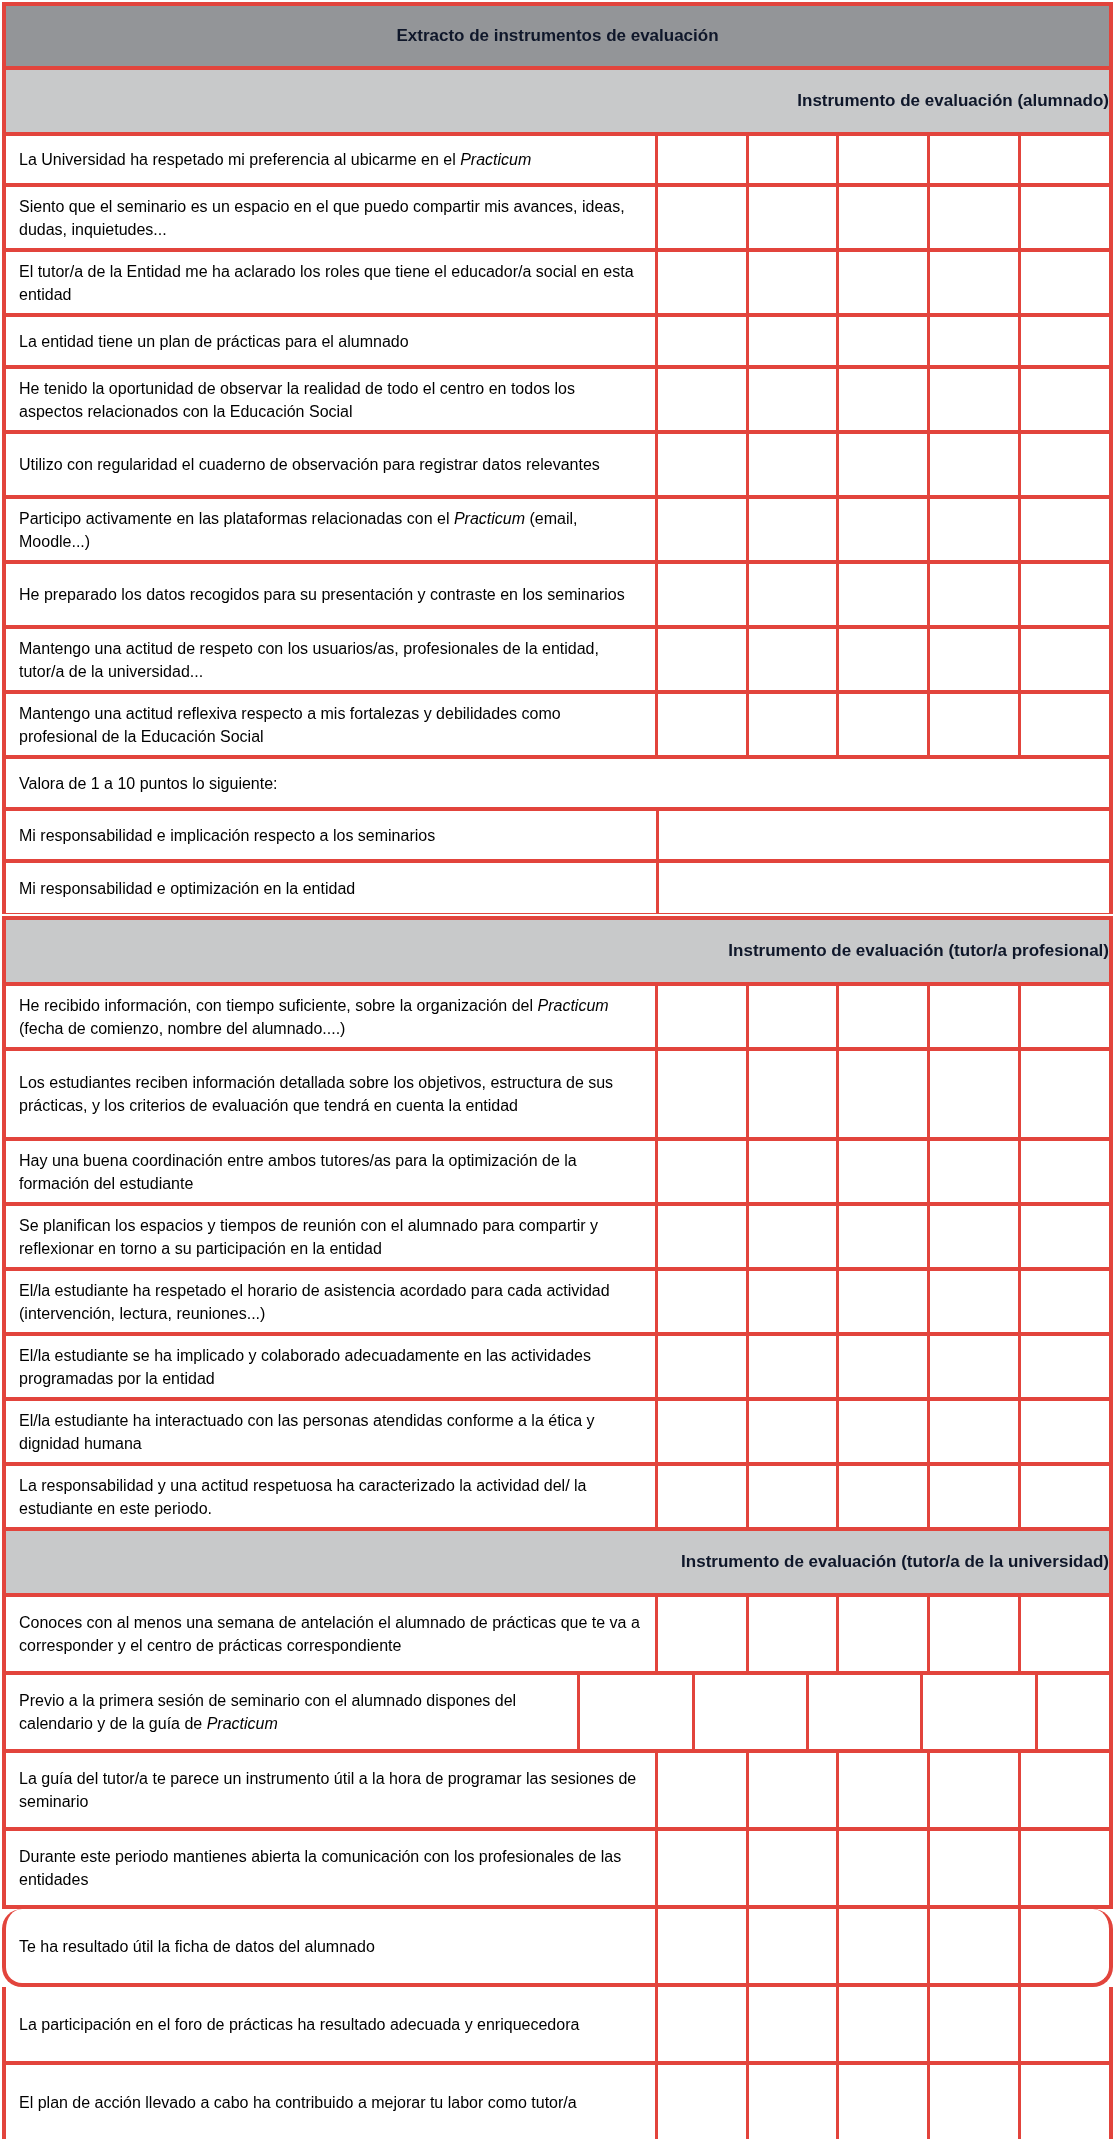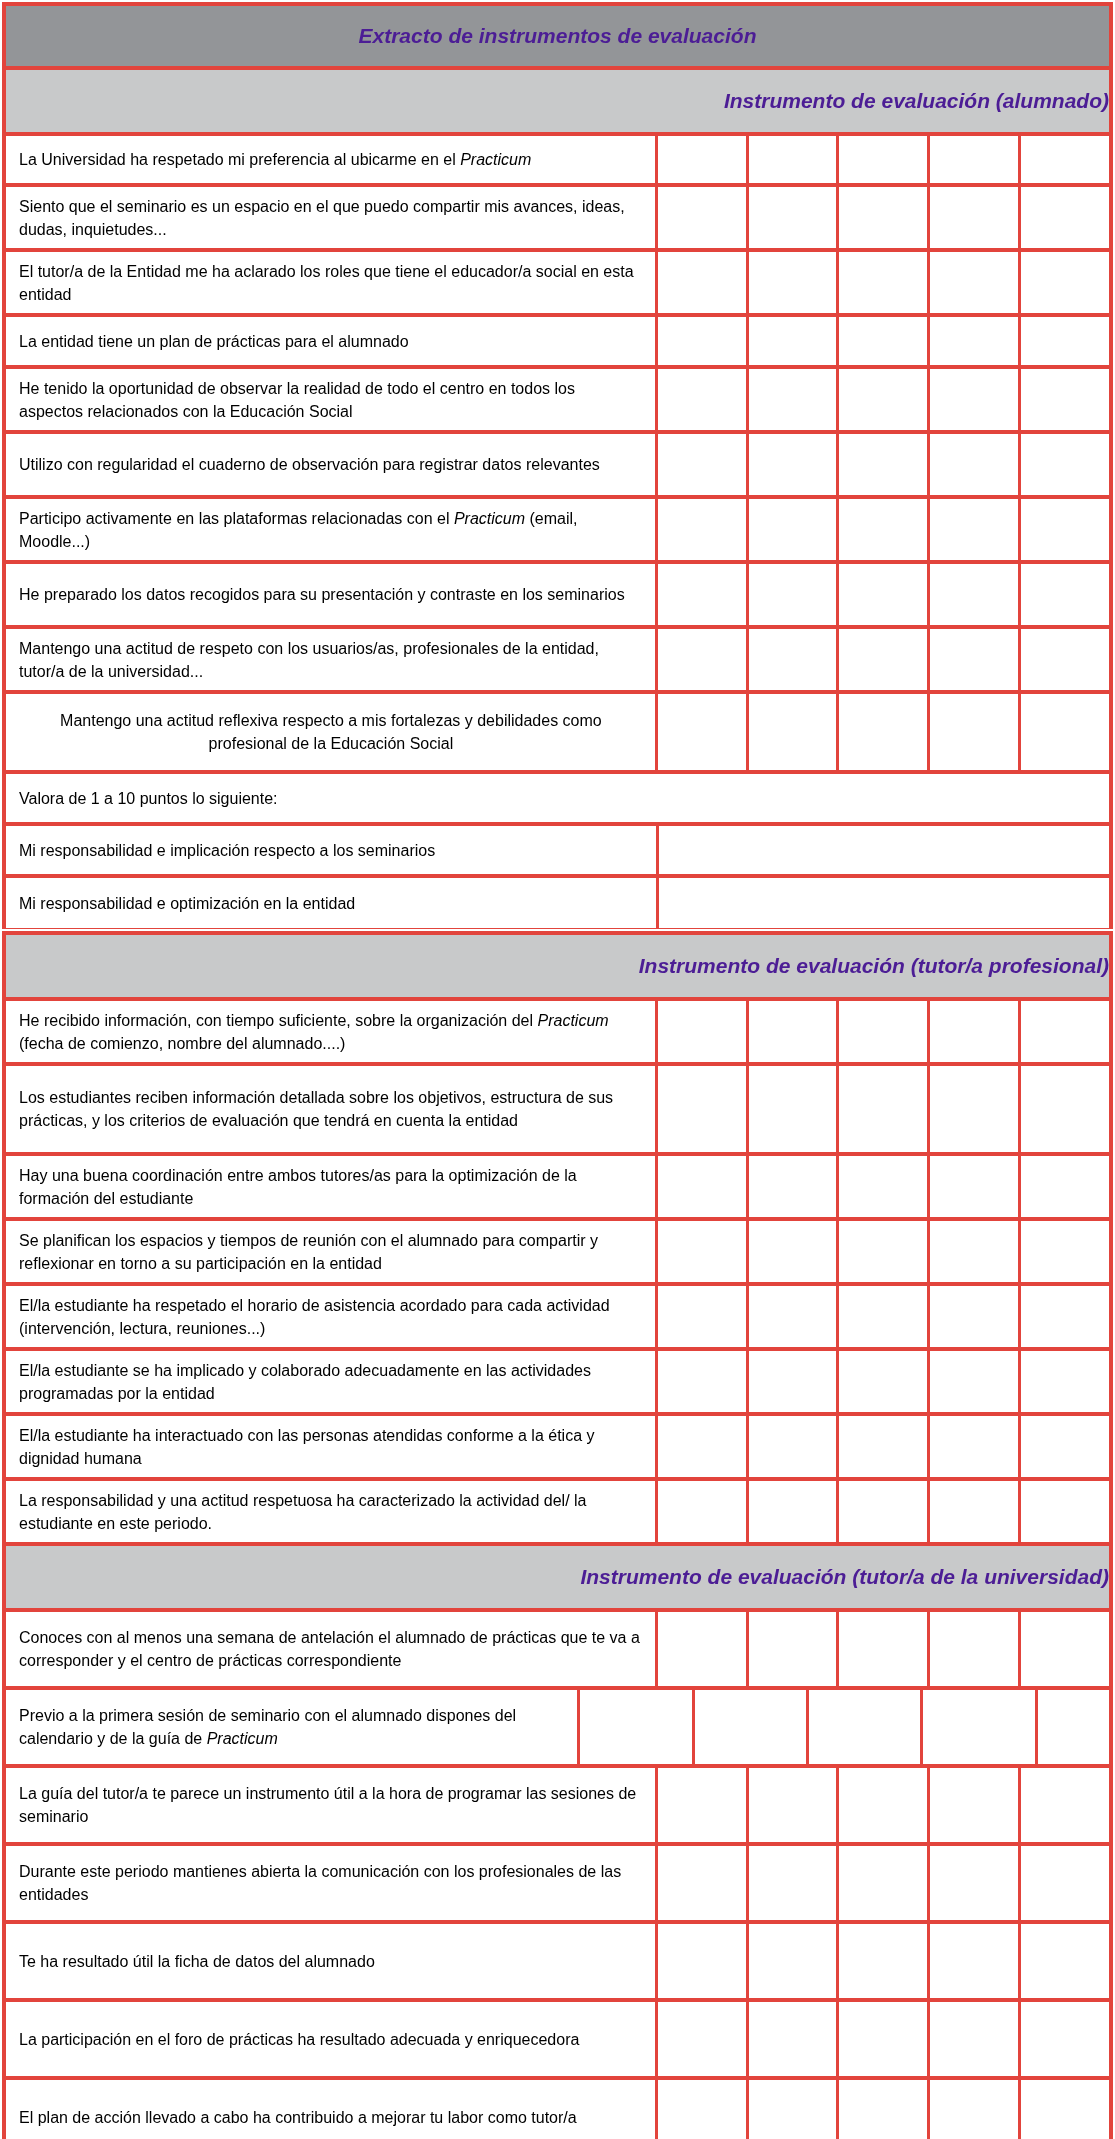--- a/index.html
+++ b/index.html
@@ -1,21 +1,21 @@
 <!DOCTYPE html>
 <html><head>
 <meta charset="utf-8">
 <style>
   html, body { margin: 0; padding: 0; background: #ffffff; }
   body { width: 1115px; height: 2139px; position: relative; overflow: hidden;
          font-family: "Liberation Sans", sans-serif; color: #2b2b2b; }
   .tbl { position: absolute; left: 2px; top: 2px; width: 1111px; }
   .band { box-sizing: border-box; border: 4px solid #e2443c; border-top: none;
           display: flex; align-items: center; justify-content: center;
-          font-style: italic; font-weight: bold; font-size: 21px; color: #4c1d95;
+          font-weight: bold; font-size: 17px; color: #0f172a;
           font-family: "Liberation Sans", sans-serif; }
   .band.top { border-top: 4px solid #e2443c; background: #939598; height: 68px; }
   .band.sub { background: #c8c9ca; height: 66px; justify-content: flex-end; }
   .band.sub.first-in-block { border-top: 4px solid #e2443c; height: 70px; }
   .row { box-sizing: border-box; display: flex; border-left: 4px solid #e2443c;
          border-right: 4px solid #e2443c; border-bottom: 4px solid #e2443c; }
   .q { box-sizing: border-box; width: 650px; padding: 0 12px 0 13px;
        display: flex; align-items: center; font-size: 16px; line-height: 23px; color: #000000; }
   .q .em { font-style: italic; }
   .cell { box-sizing: border-box; width: 91px; border-left: 3px solid #e2443c; }
@@ -119,21 +119,21 @@
       <div class="row" style="height: 65px;">
         <div class="q">
           <span><span>Mantengo una actitud de respeto con los usuarios/as, profesionales de la entidad, tutor/a de la universidad...</span><span class="em"></span><span></span></span>
         </div>
         <div class="cell"></div>
         <div class="cell"></div>
         <div class="cell"></div>
         <div class="cell"></div>
         <div class="cell"></div>
       </div>
-      <div class="row" style="height: 80px; text-align: center;">
+      <div class="row" style="height: 65px;">
         <div class="q">
           <span><span>Mantengo una actitud reflexiva respecto a mis fortalezas y debilidades como profesional de la Educación Social</span><span class="em"></span><span></span></span>
         </div>
         <div class="cell"></div>
         <div class="cell"></div>
         <div class="cell"></div>
         <div class="cell"></div>
         <div class="cell"></div>
       </div>
     </div>
@@ -274,21 +274,21 @@
       <div class="row" style="height: 78px;">
         <div class="q">
           <span><span>Durante este periodo mantienes abierta la comunicación con los profesionales de las entidades</span><span class="em"></span><span></span></span>
         </div>
         <div class="cell"></div>
         <div class="cell"></div>
         <div class="cell"></div>
         <div class="cell"></div>
         <div class="cell"></div>
       </div>
-      <div class="row" style="height: 78px;">
+      <div class="row" style="height: 78px; border-radius: 20px;">
         <div class="q">
           <span><span>Te ha resultado útil la ficha de datos del alumnado</span><span class="em"></span><span></span></span>
         </div>
         <div class="cell"></div>
         <div class="cell"></div>
         <div class="cell"></div>
         <div class="cell"></div>
         <div class="cell"></div>
       </div>
       <div class="row" style="height: 78px;">

